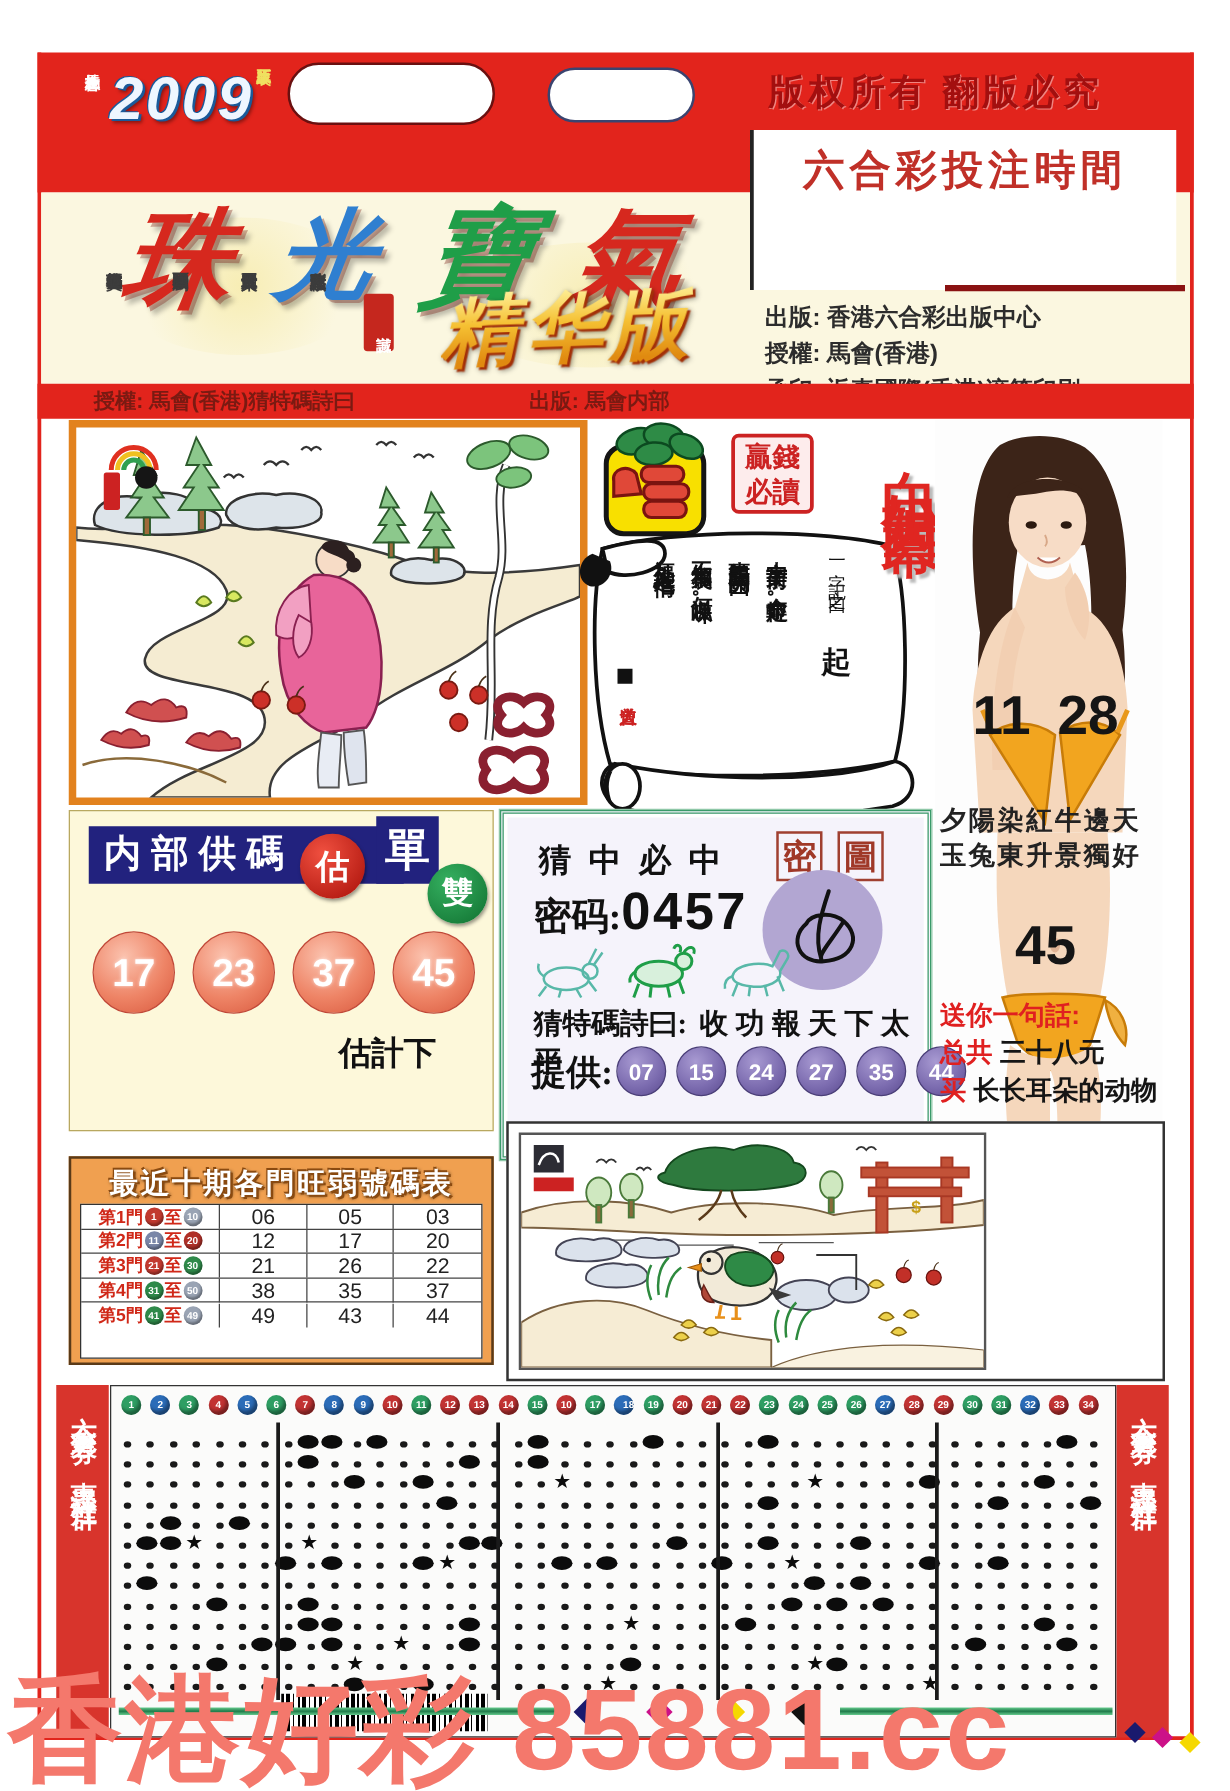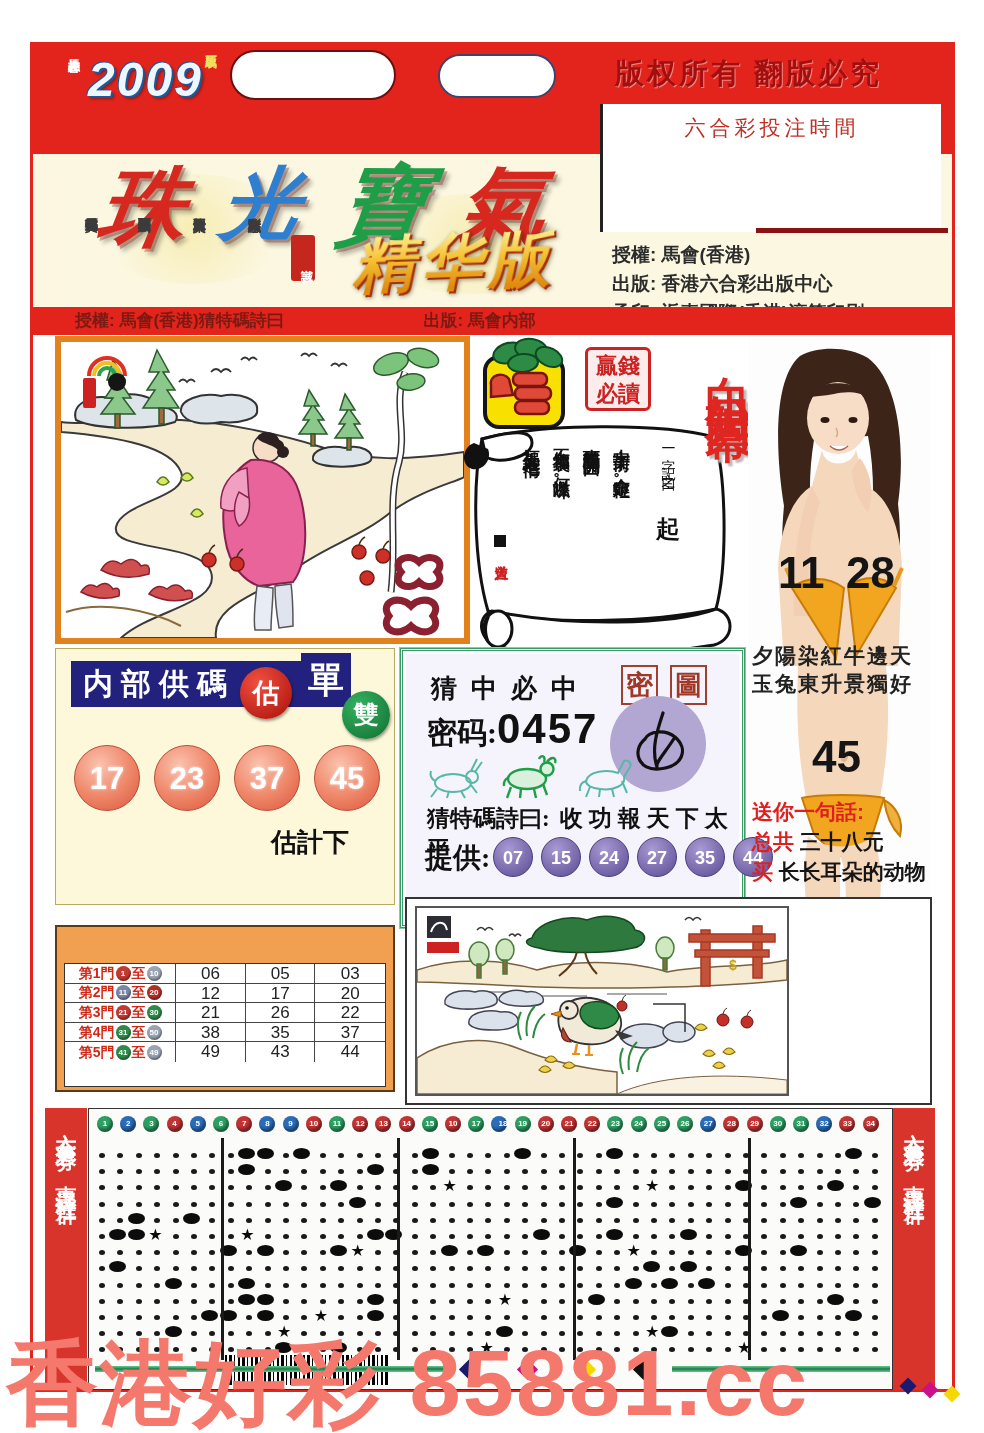--- a/index.html
+++ b/index.html
@@ -40,21 +40,21 @@
                    writing-mode:vertical-rl; text-orientation:upright; padding-top:4px; }
   .subtitle { position:absolute; left:352px; top:220px; font-size:62px; font-weight:900; font-style:italic;
               font-family:"Liberation Serif", serif; letter-spacing:6px; transform:rotate(-2deg);
               background:linear-gradient(#fff3a0 10%, #f5c032 45%, #e08a10 80%);
               -webkit-background-clip:text; background-clip:text; color:transparent;
               filter:drop-shadow(2px 2px 0 #a33008) drop-shadow(1px 1px 2px rgba(0,0,0,.4)); }
 
   
   .info-box { position:absolute; left:600px; top:104px; width:341px; height:128px; background:#fff;
               border-left:3px solid #222; }
-  .info-box-title { margin-top:10px; text-align:center; color:#c03028; font-size:21px; font-weight:normal;
+  .info-box-title { margin-top:10px; text-align:center; color:#c03028; font-size:33px; font-weight:bold;
                     letter-spacing:4px; }
   .info-underline { position:absolute; left:756px; top:228px; width:192px; height:5px; background:#8a1212; }
   .info-lines { position:absolute; left:612px; top:240px; width:330px; font-size:19px; font-weight:bold;
                 color:#2c2c2c; line-height:29px; }
 
   
   .auth-band { position:absolute; left:30px; top:307px; width:925px; height:28px; background:#e2241c;
                color:#7a1a12; font-size:17px; font-weight:bold; line-height:28px; }
 
   
@@ -145,21 +145,21 @@
   .ht-title { margin-top:4px; text-align:center; font-size:23px; font-weight:900; color:#fff;
               letter-spacing:2px; text-shadow:2px 2px 0 #8a4a10, -1px -1px 0 #8a4a10, 1px 1px 3px #000; }
   .ht-grid { position:absolute; left:7px; top:36px; width:322px; height:124px; border:1px solid #333;
              background:#fff; }
   .ht-row { display:flex; border-bottom:1px solid #444; }
   .ht-row:last-child { border-bottom:none; }
   .ht-head { background:#fdf3d0; color:#d02818; font-weight:bold; font-size:17px; height:25px; line-height:24px; }
   .ht-c0 { width:112px; border-right:1px solid #444; text-align:center; }
   .ht-c  { width:70px;  border-right:1px solid #444; text-align:center; }
   .ht-c:last-child { border-right:none; }
-  .ht-data { height:19.6px; line-height:19px; font-size:17px; color:#222; }
+  .ht-data { height:19.6px; line-height:19px; font-size:17px; color:#222;align-items:center; }
   .ht-door { color:#d02818; font-weight:900; font-size:14px; display:flex; align-items:center;
              justify-content:center; gap:1px; }
   .mini-ball { display:inline-block; width:15px; height:15px; border-radius:50%; color:#fff;
                font-size:8px; font-weight:bold; line-height:15px; text-align:center;
                box-shadow:inset -1px -2px 2px rgba(0,0,0,.35); }
 
   
   .duck-box { position:absolute; left:405px; top:897px; width:527px; height:208px; background:#fff;
               border:2px solid #333; }
   .duck-art { position:absolute; left:8px; top:7px; width:374px; height:190px; border:2px solid #555; }
@@ -215,22 +215,22 @@
 <div class="poem-col" style="left:193px;">因貪至黃粱米炊</div>
 <div class="poem-col" style="left:248px;">六彩賭忠福萬家</div>
 <div class="seal-chengyan">誠言</div>
 <div class="subtitle">精华版</div>
 
 <div class="info-box">
   <div class="info-box-title">六合彩投注時間</div>
 </div>
 <div class="info-underline"></div>
 <div class="info-lines">
+  <div>出版: 香港六合彩出版中心</div>
   <div>授權: 馬會(香港)</div>
-  <div>出版: 香港六合彩出版中心</div>
   <div>承印: 返真國際(香港)滚筒印刷</div>
 </div>
 
 <div class="auth-band">
   <span style="margin-left:45px;">授權:  馬會(香港)猜特碼詩曰</span>
   <span style="margin-left:135px;">出版: 馬會内部</span>
 </div>
 
 <div class="cartoon1">
   <svg width="403" height="296" viewBox="0 0 403 296">
@@ -465,20 +465,21 @@
   <div class="gb-provide">提供:</div>
   <div class="gb-ball" style="left:90px;">07</div>
   <div class="gb-ball" style="left:138px;">15</div>
   <div class="gb-ball" style="left:186px;">24</div>
   <div class="gb-ball" style="left:234px;">27</div>
   <div class="gb-ball" style="left:282px;">35</div>
   <div class="gb-ball" style="left:330px;">44</div>
 </div>
 
 <div class="hot-table">
+  <div class="ht-title">最近十期各門旺弱號碼表</div>
   <div class="ht-grid">
     <div class="ht-row ht-data">
       <div class="ht-c0 ht-door"><span>第1門</span><span class="mini-ball" style="background: rgb(194, 58, 48);">1</span>至<span class="mini-ball" style="background: rgb(154, 164, 180);">10</span></div>
       <div class="ht-c">06</div>
       <div class="ht-c">05</div>
       <div class="ht-c">03</div>
     </div>
     <div class="ht-row ht-data">
       <div class="ht-c0 ht-door"><span>第2門</span><span class="mini-ball" style="background: rgb(122, 135, 168);">11</span>至<span class="mini-ball" style="background: rgb(176, 48, 40);">20</span></div>
       <div class="ht-c">12</div>

